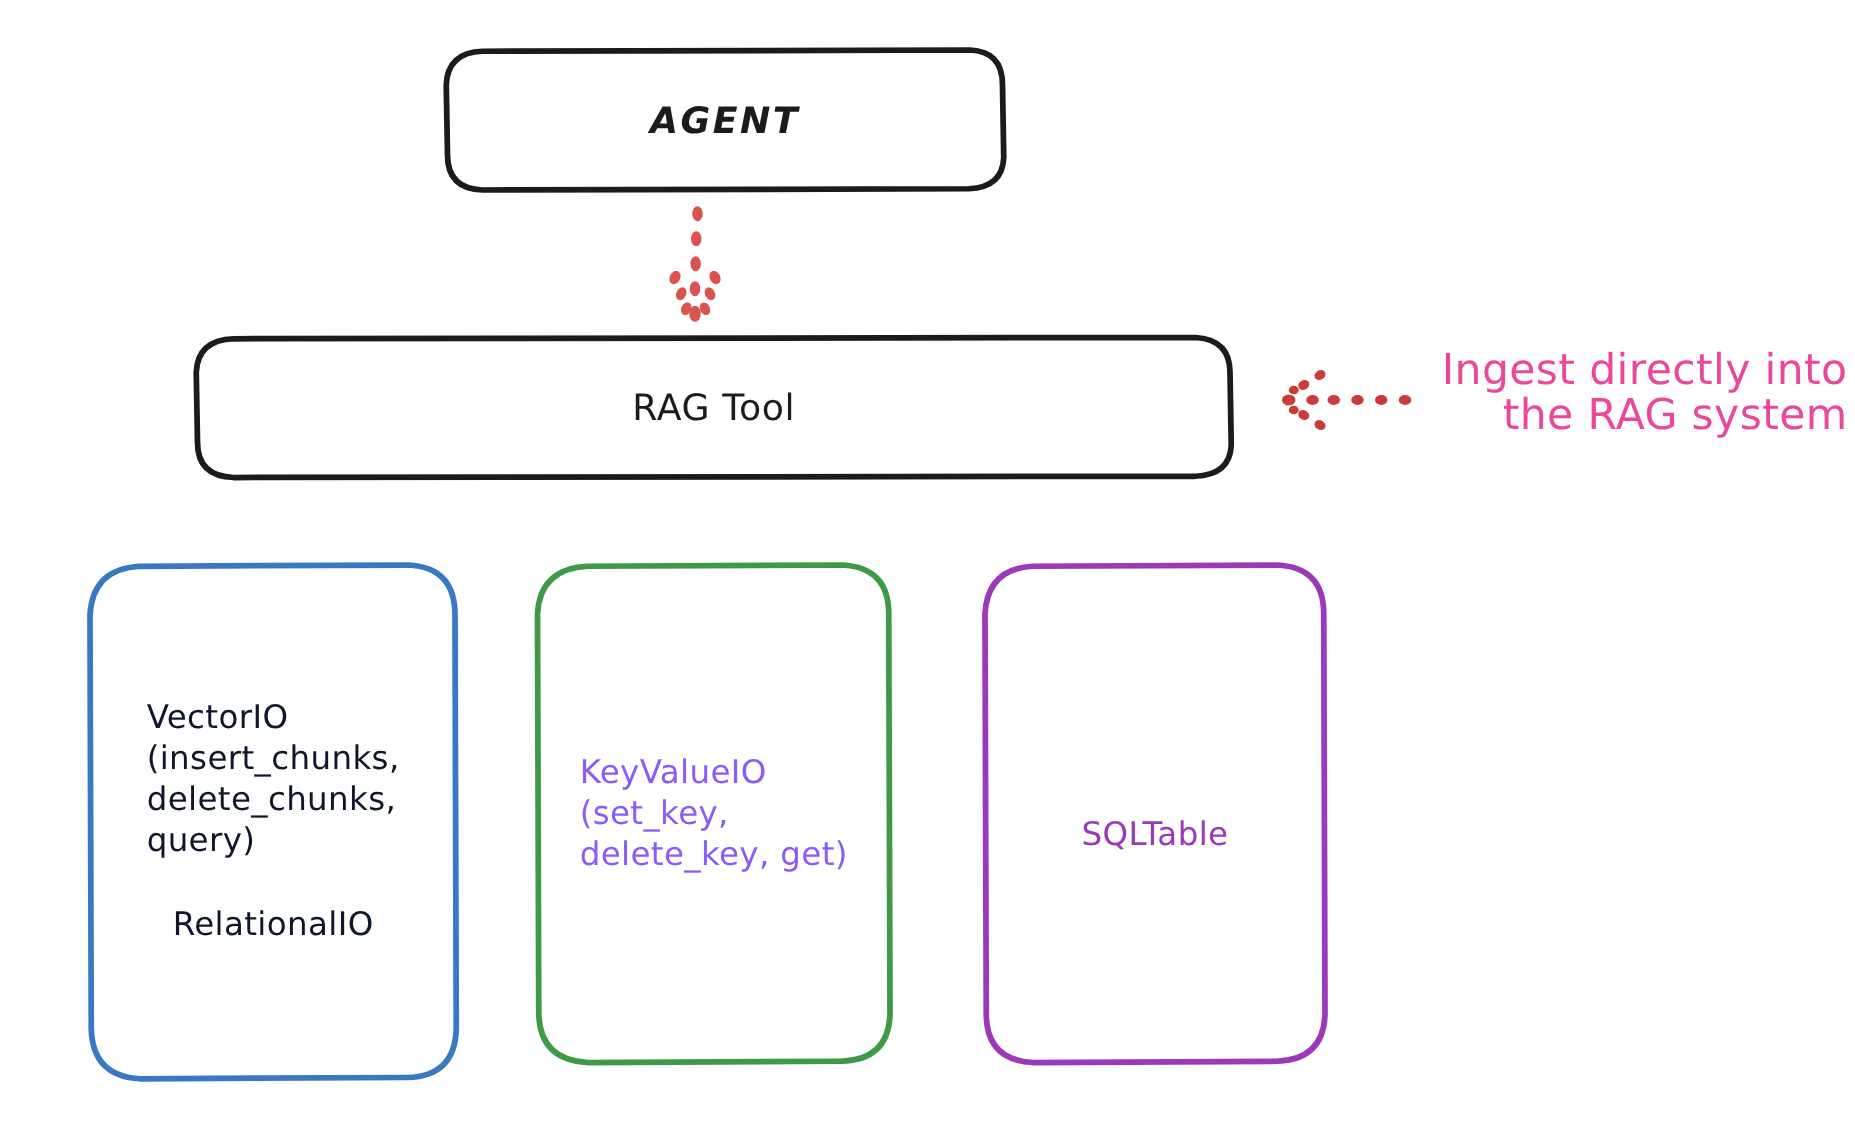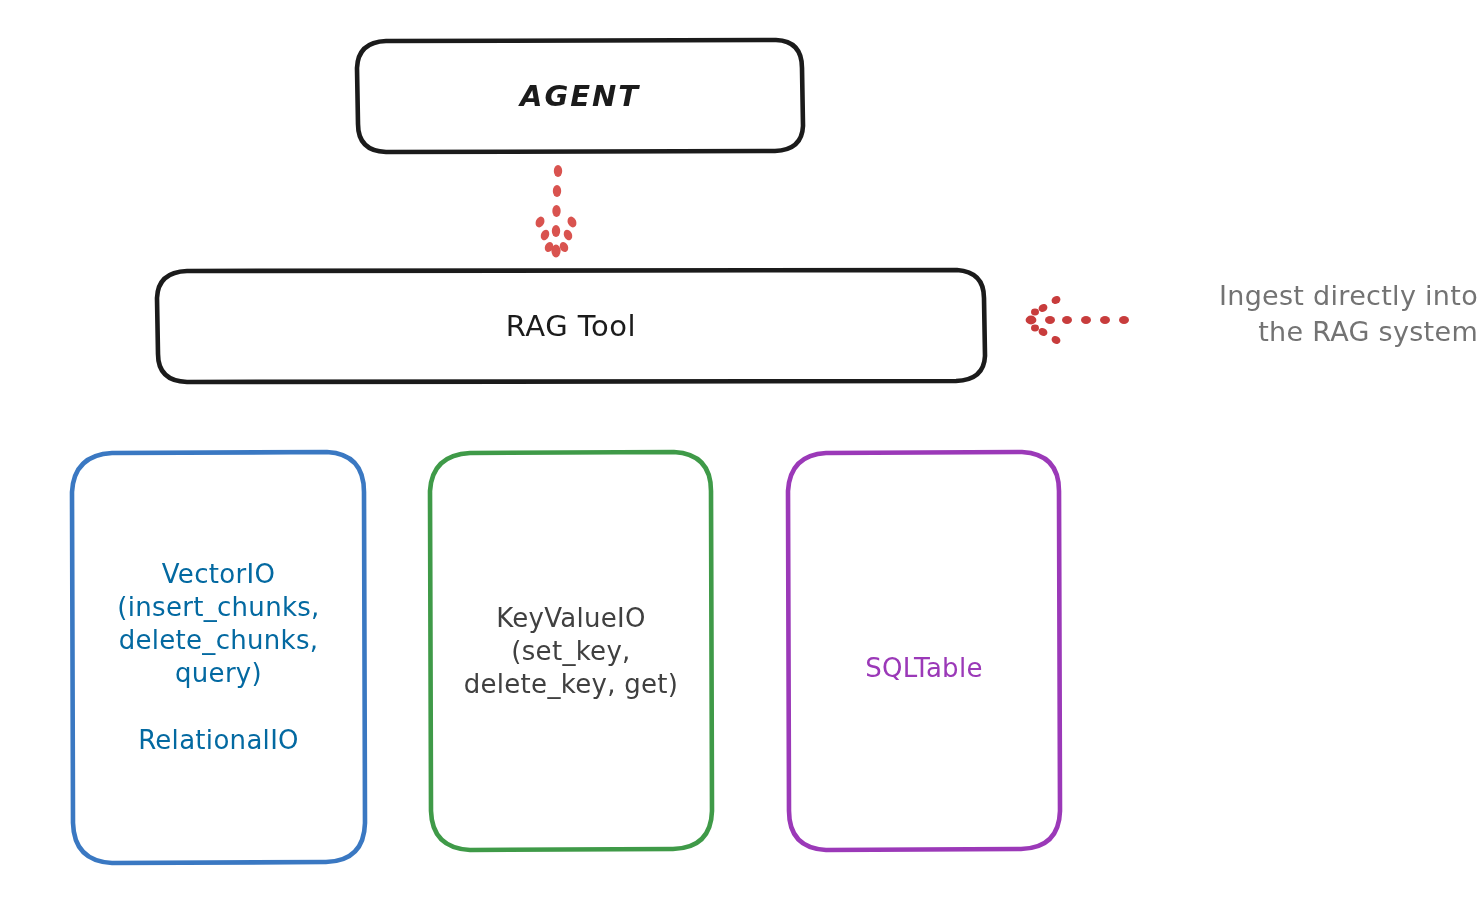--- a/index.html
+++ b/index.html
@@ -22,21 +22,21 @@
     height: 910px;
   }
 
   .node {
     position: absolute;
     box-sizing: border-box;
     display: flex;
     flex-direction: column;
     align-items: center;
     justify-content: center;
-    text-align: center;
+    text-align: left;
     background: transparent;
     z-index: 3;
   }
 
   
   #agent-box {
     left: 357px;
     top: 40px;
     width: 446px;
     height: 112px;
@@ -92,35 +92,35 @@
     letter-spacing: 0.3px;
   }
   .index-text {
     font-family: "DejaVu Sans", sans-serif;
     font-size: 26px;
     line-height: 33px;
     letter-spacing: 0.3px;
     margin-top: 34px;
   }
 
-  #vector-api, #vector-index { color: #0369a1; }
-  #kv-api, #kv-index { color: #404040; }
+  #vector-api, #vector-index { color: #0f172a; }
+  #kv-api, #kv-index { color: #8b5cf6; }
   #rel-api, #rel-index { color: #9b39b8; }
 
   
   #ingest-note {
     position: absolute;
     left: 1148px;
     top: 278px;
     width: 330px;
     z-index: 4;
     font-family: "DejaVu Sans", sans-serif;
-    font-size: 27px;
+    font-size: 34px;
     line-height: 36px;
-    color: #737373;
+    color: #ec4899;
     text-align: right;
     white-space: pre-line;
     letter-spacing: 0.3px;
   }
 </style>
 </head>
 <body>
 
 <svg id="canvas" viewBox="0 0 1484 910" xmlns="http://www.w3.org/2000/svg">
 

